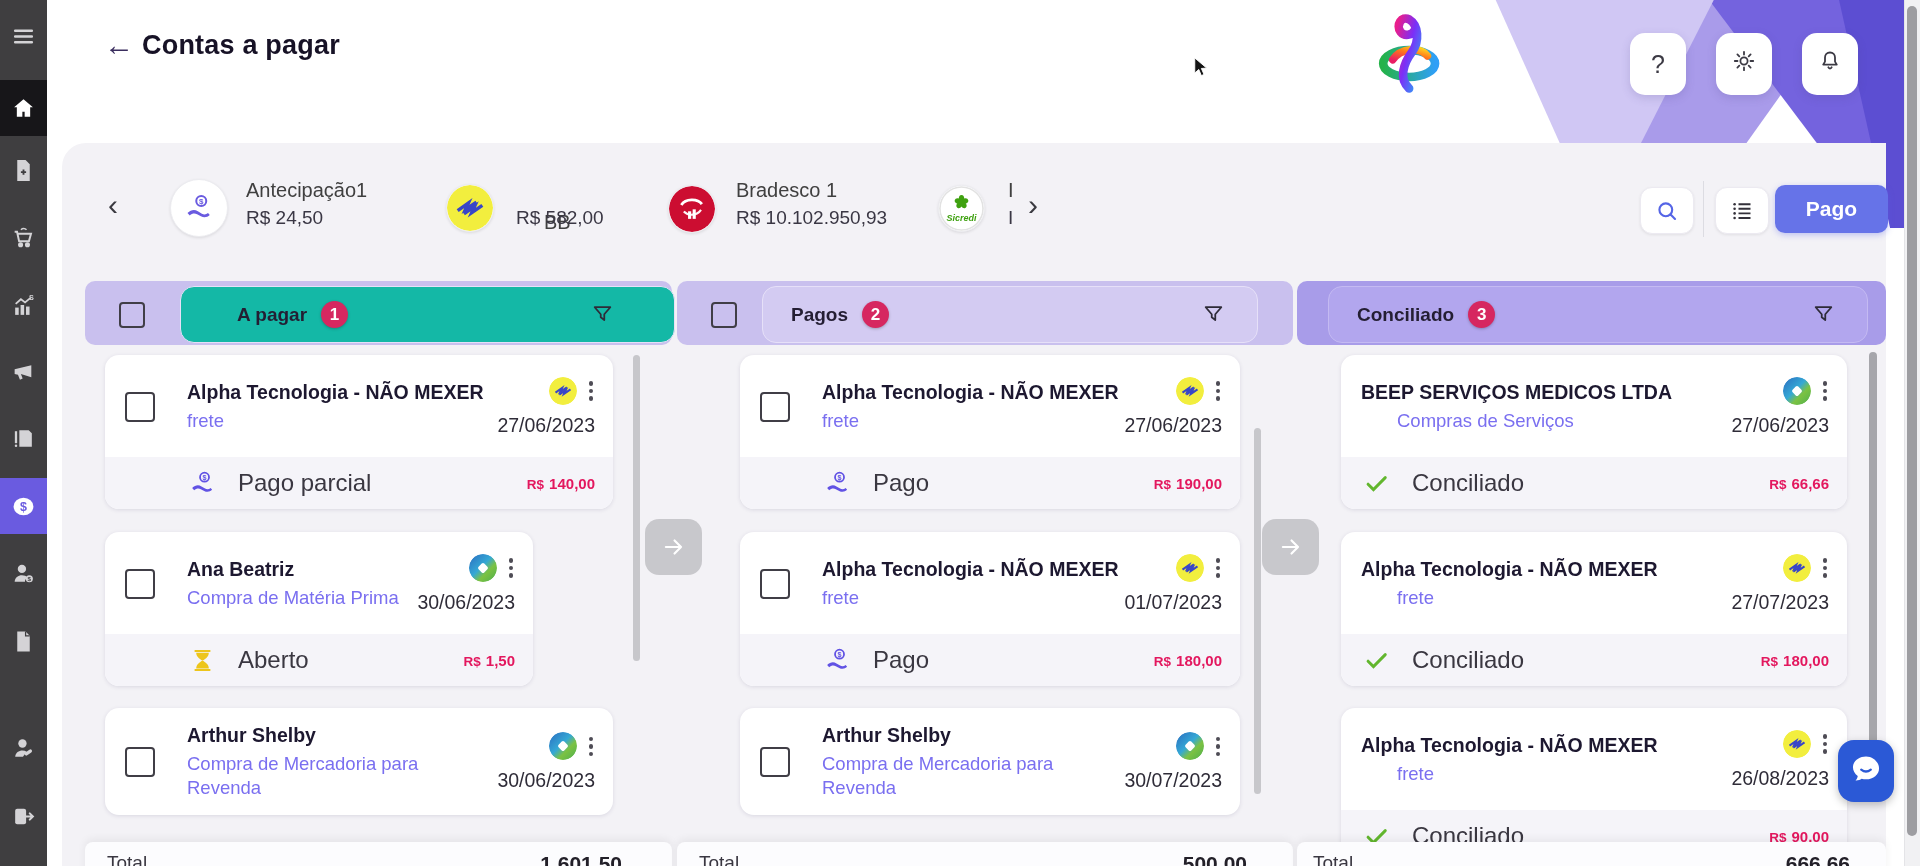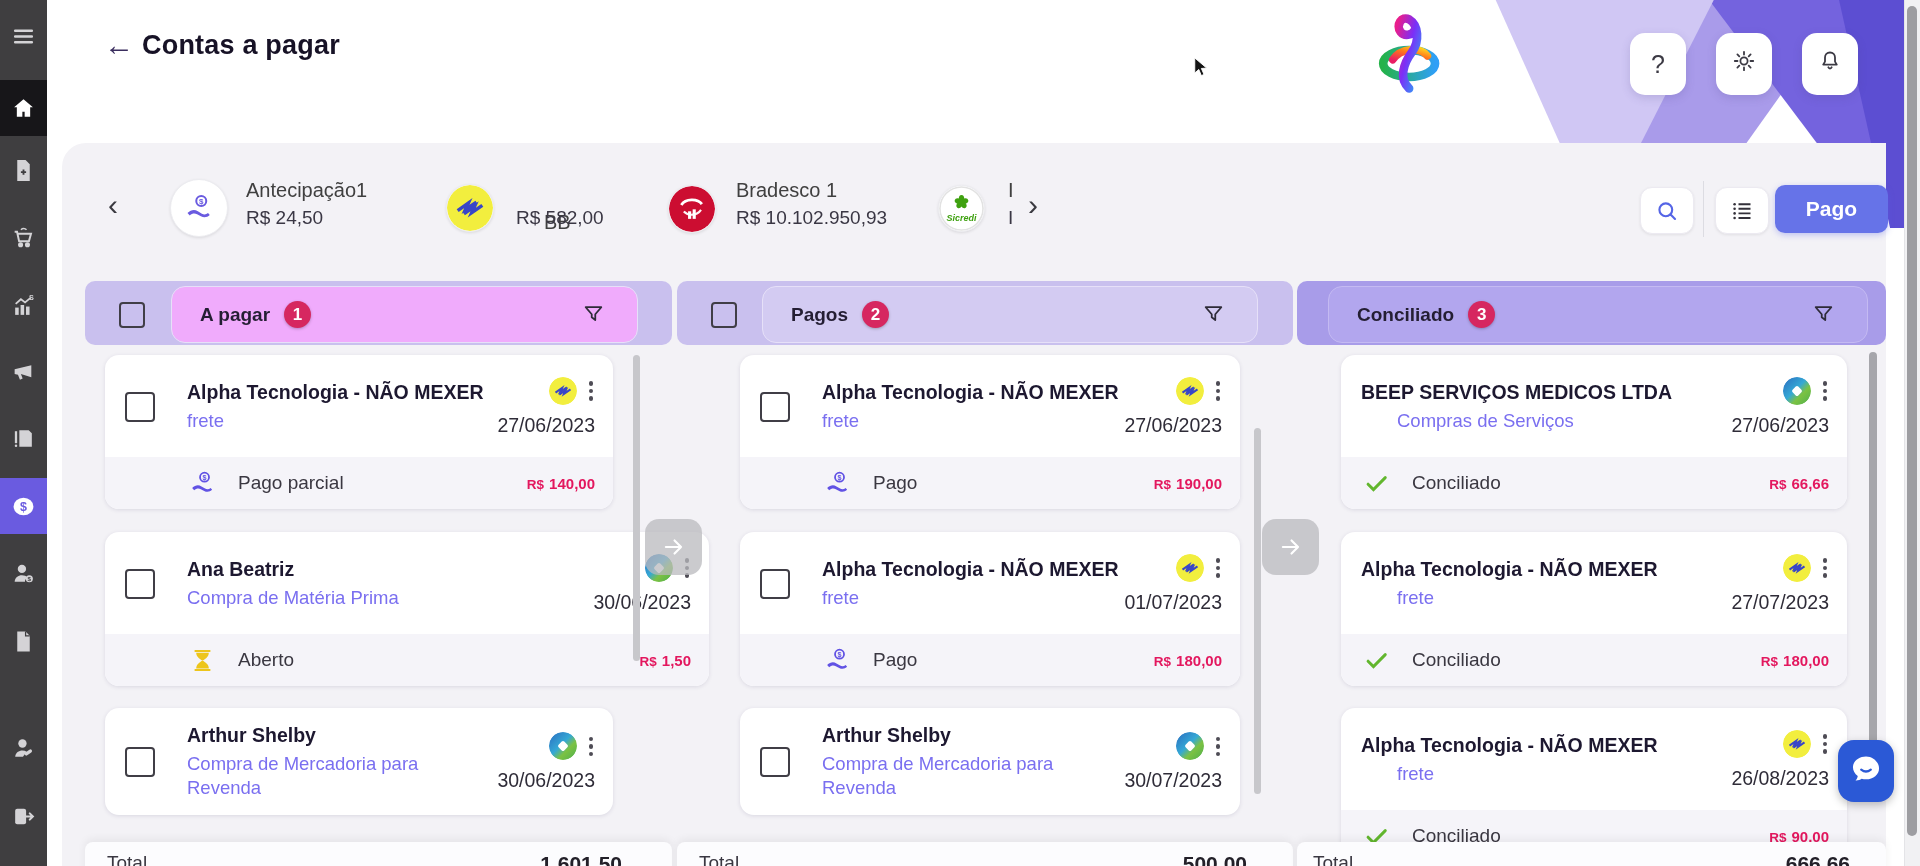--- a/index.html
+++ b/index.html
@@ -54,21 +54,21 @@
   .card-cat{font-size:18.5px;color:#7a6ff0;margin-top:5px;line-height:1.32;max-width:250px;}
   .no-cb .card-cat{max-width:330px;margin-left:36px;}
   .card-right{flex:0 0 auto;display:flex;flex-direction:column;align-items:flex-end;margin-left:0;}
   .card-icons{display:flex;align-items:center;gap:10px;}
   .bank-logo{width:28px;height:28px;border-radius:50%;display:flex;align-items:center;justify-content:center;overflow:hidden;}
   .kebab{display:flex;flex-direction:column;gap:3px;padding:2px;cursor:pointer;}
   .kebab i{width:4.5px;height:4.5px;border-radius:50%;background:#4e4c55;display:block;}
   .card-date{font-size:19.5px;color:#2f2c38;margin-top:9px;white-space:nowrap;}
   .card-footer{display:flex;align-items:center;background:#f5f4f9;height:52px;padding-right:18px;}
   .stat-ic{width:27px;height:27px;flex:0 0 auto;}
-  .stat-text{font-size:19px;color:#3a3741;margin-left:22px;flex:1 1 auto;}
+  .stat-text{font-size:24px;color:#3a3741;margin-left:22px;flex:1 1 auto;}
   .value{display:flex;align-items:baseline;gap:5px;color:#e3175e;white-space:nowrap;}
   .value .cur{font-size:13.5px;font-weight:700;}
   .value .amt{font-size:15px;font-weight:700;}
   .total-bar{position:absolute;height:42px;background:#fcfcfe;box-shadow:0 -3px 8px rgba(0,0,0,.06);border-radius:8px 8px 0 0;z-index:5;display:flex;padding-top:10px;box-sizing:border-box;}
   .total-label{font-size:19px;color:#3a3741;}
   .total-value{font-size:21px;font-weight:700;color:#232029;margin-left:auto;}
   .move-btn{position:absolute;width:57px;height:56px;border-radius:14px;background:rgba(186,186,190,.75);display:flex;align-items:center;justify-content:center;z-index:5;cursor:pointer;}
   .move-btn svg{width:26px;height:26px;color:#fff;}
   .col-scroll{position:absolute;border-radius:4px;z-index:4;cursor:pointer;}
 
@@ -315,21 +315,21 @@
         </span>
       </div>
       <div class="novo-btn" style="position: absolute; left: 1775px; top: 185px; width: 113px; height: 48px;">
         <span>Pago</span>
       </div>
     </div>
 
   <div id="board-slot">
       <div class="abs band" style="position: absolute; left: 85px; top: 281px; width: 587px; height: 64px; background: rgb(201, 192, 238);"></div>
       <div class="abs checkbox band-cb" style="position: absolute; left: 119px; top: 302px; width: 22px; height: 22px;"></div>
-      <div class="pill" style="position: absolute; left: 171px; top: 286px; width: 465px; height: 55px; background: #f0abfc; border: 1px solid rgb(230, 224, 248);">
+      <div class="pill" style="position: absolute; left: 180px; top: 286px; width: 465px; height: 55px; background: #14b8a6; border: 1px solid rgb(230, 224, 248); padding-left: 28px;">
         <span class="pill-title">A pagar</span>
         <span class="count-badge">1</span>
         <span class="filter-ic" style="left: 409px;"><span style="display: inline-flex; align-items: center; justify-content: center; width: 25px; height: 25px;">
             <svg viewBox="0 0 24 24" fill="none" stroke="currentColor" stroke-width="1.7" stroke-linejoin="round" width="25" height="25">
               <path d="M4.5 5h15l-5.8 6.8v5.5l-3.4-2.6v-2.9z"></path>
             </svg>
           </span></span>
       </div>
       <div class="card" style="position: absolute; left: 105px; top: 355px; width: 508px;">
         <div class="card-main">
@@ -366,21 +366,21 @@
                 <path d="M2.8 16c2.8-2.7 5.7-3 8.3-1.4l3.2 1.9c1.7 1 3.4.8 4.9-.5l1.4 1.6c-2 1.9-4.6 2.3-7.1 1l-3-1.6c-2-1-4-.7-5.9.9z" fill="currentColor"></path>
               </svg>
             </span></span>
           <span class="stat-text">Pago parcial</span>
           <span class="value">
             <span class="cur">R$</span>
             <span class="amt">140,00</span>
           </span>
         </div>
       </div>
-      <div class="card" style="position: absolute; left: 105px; top: 532px; width: 604px;">
+      <div class="card" style="position: absolute; left: 105px; top: 532px; width: 428px;">
         <div class="card-main">
           <div class="checkbox card-cb"></div>
           <div class="card-text">
             <div class="card-title">Ana Beatriz</div>
             <div class="card-cat">Compra de Matéria Prima</div>
           </div>
           <div class="card-right">
             <div class="card-icons">
               <span class="bank-logo">
                 <svg viewBox="0 0 28 28" width="28" height="28">

